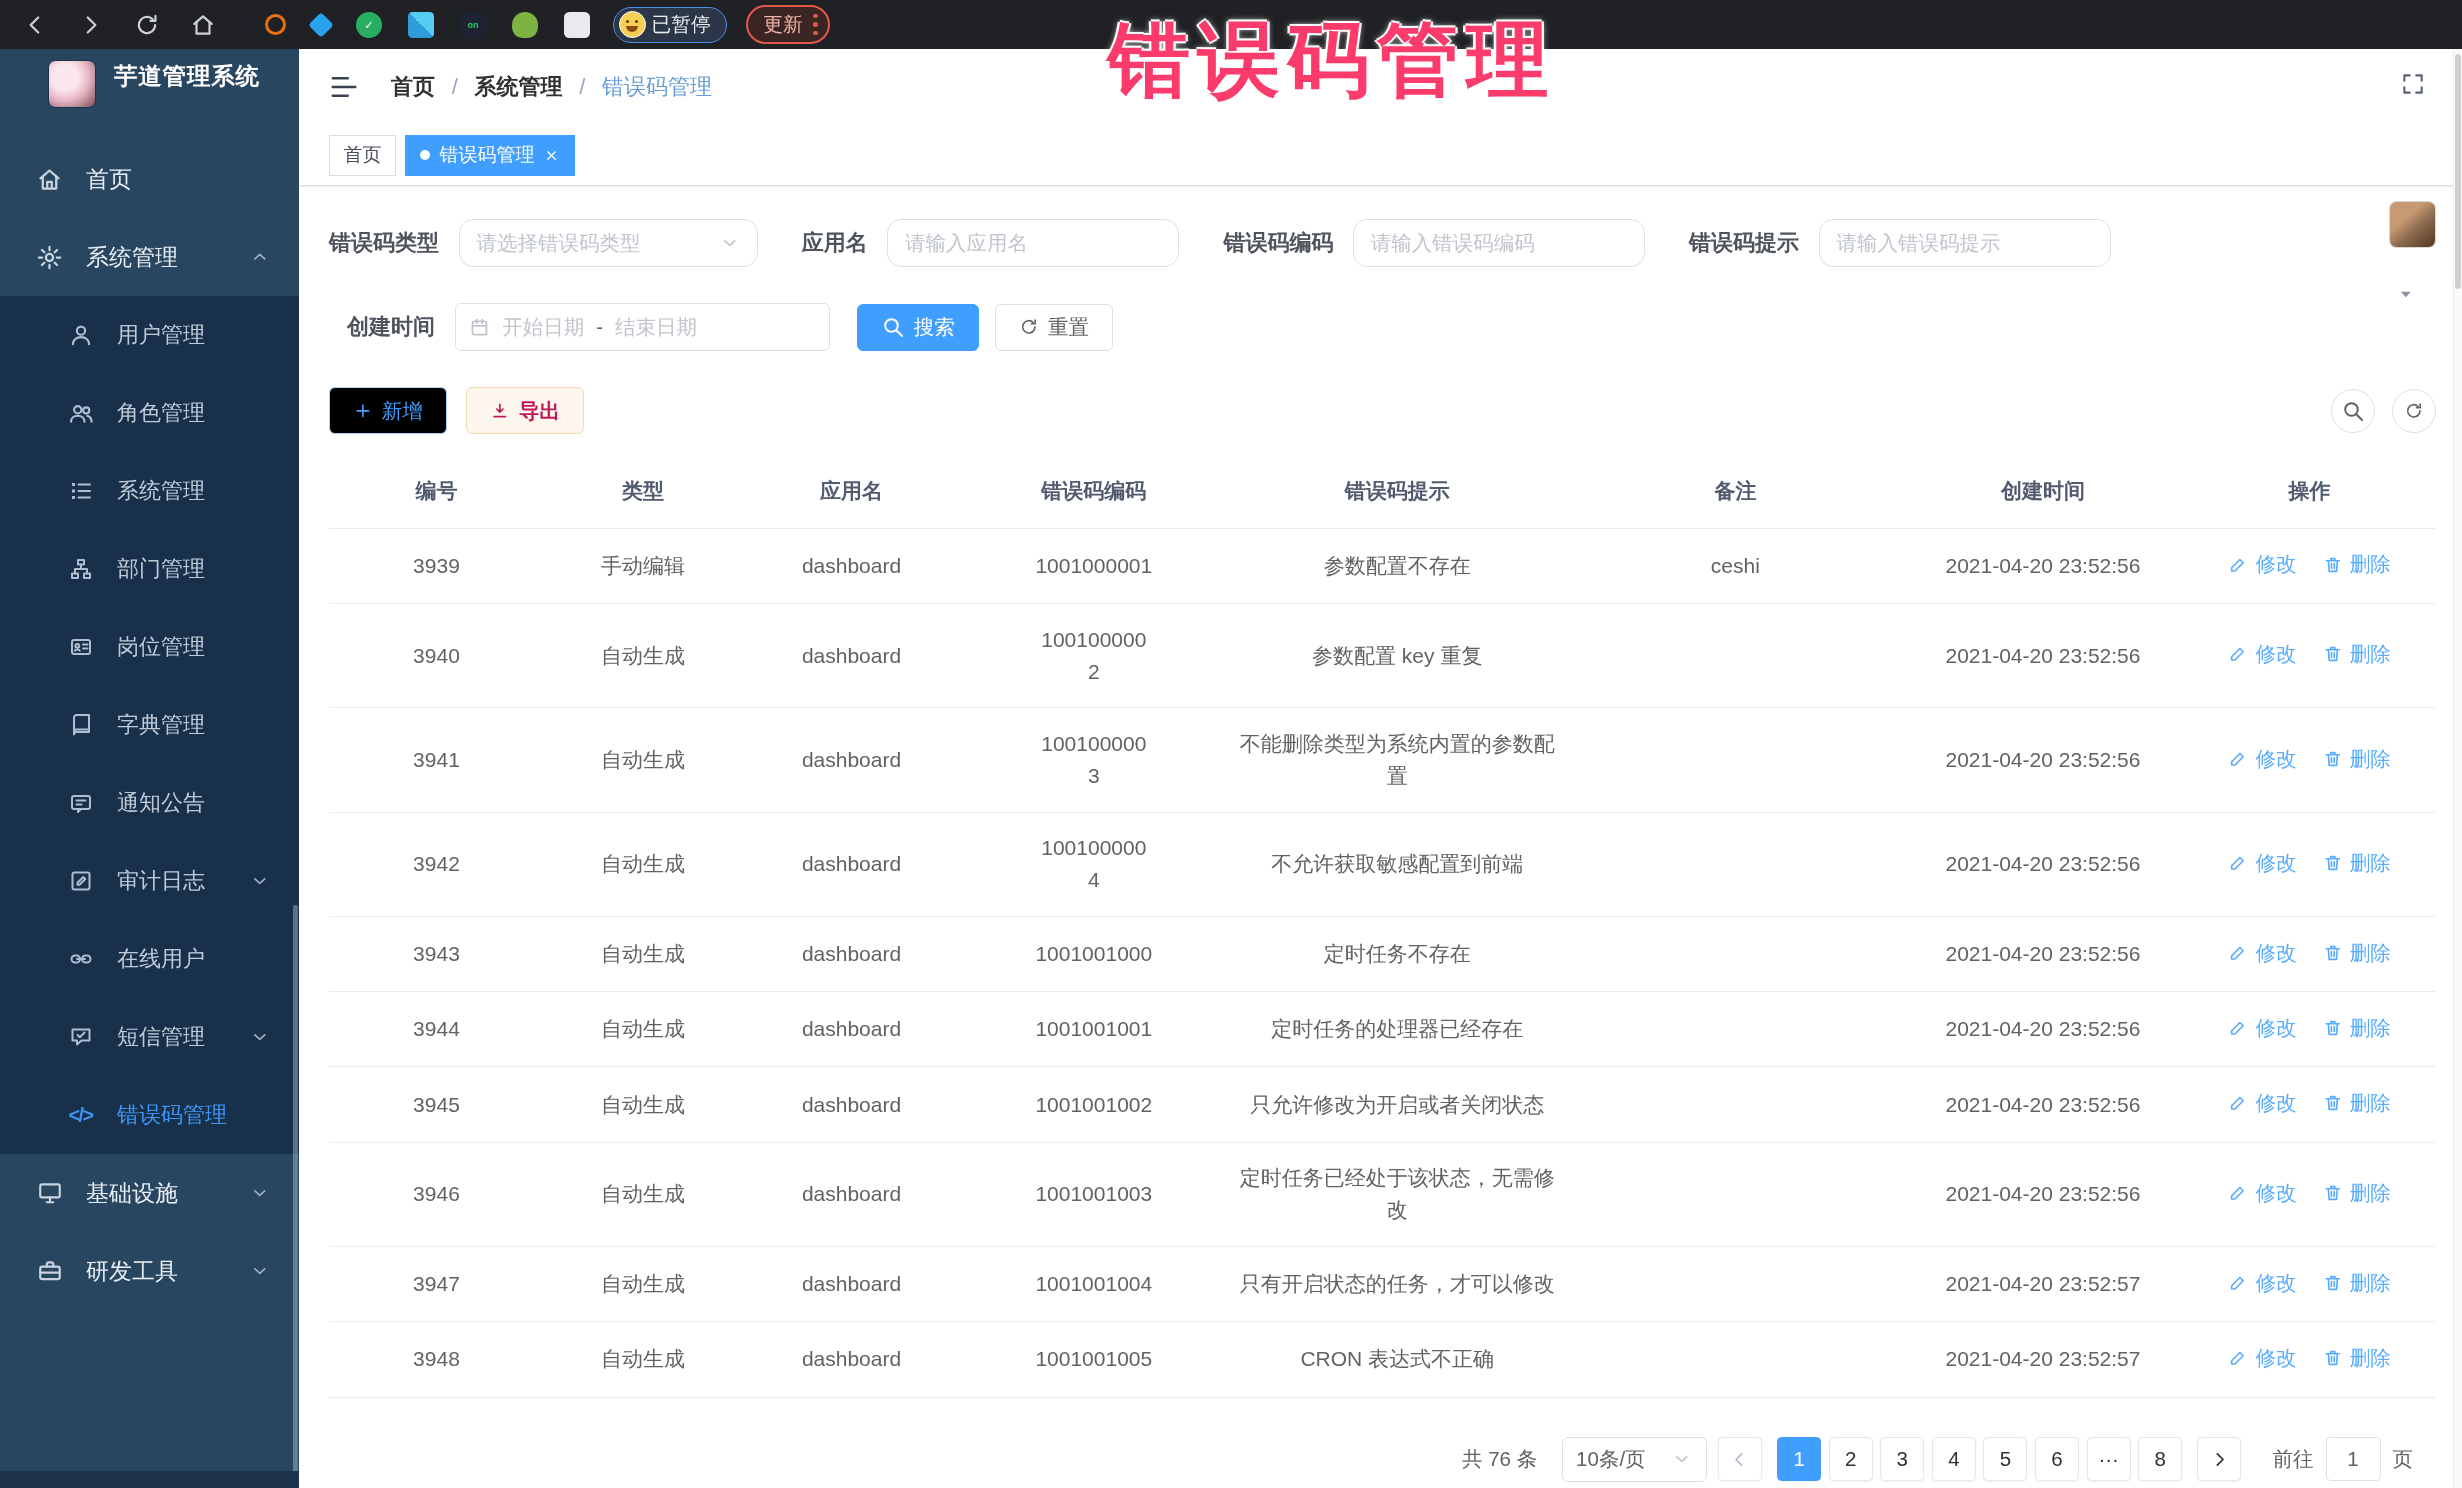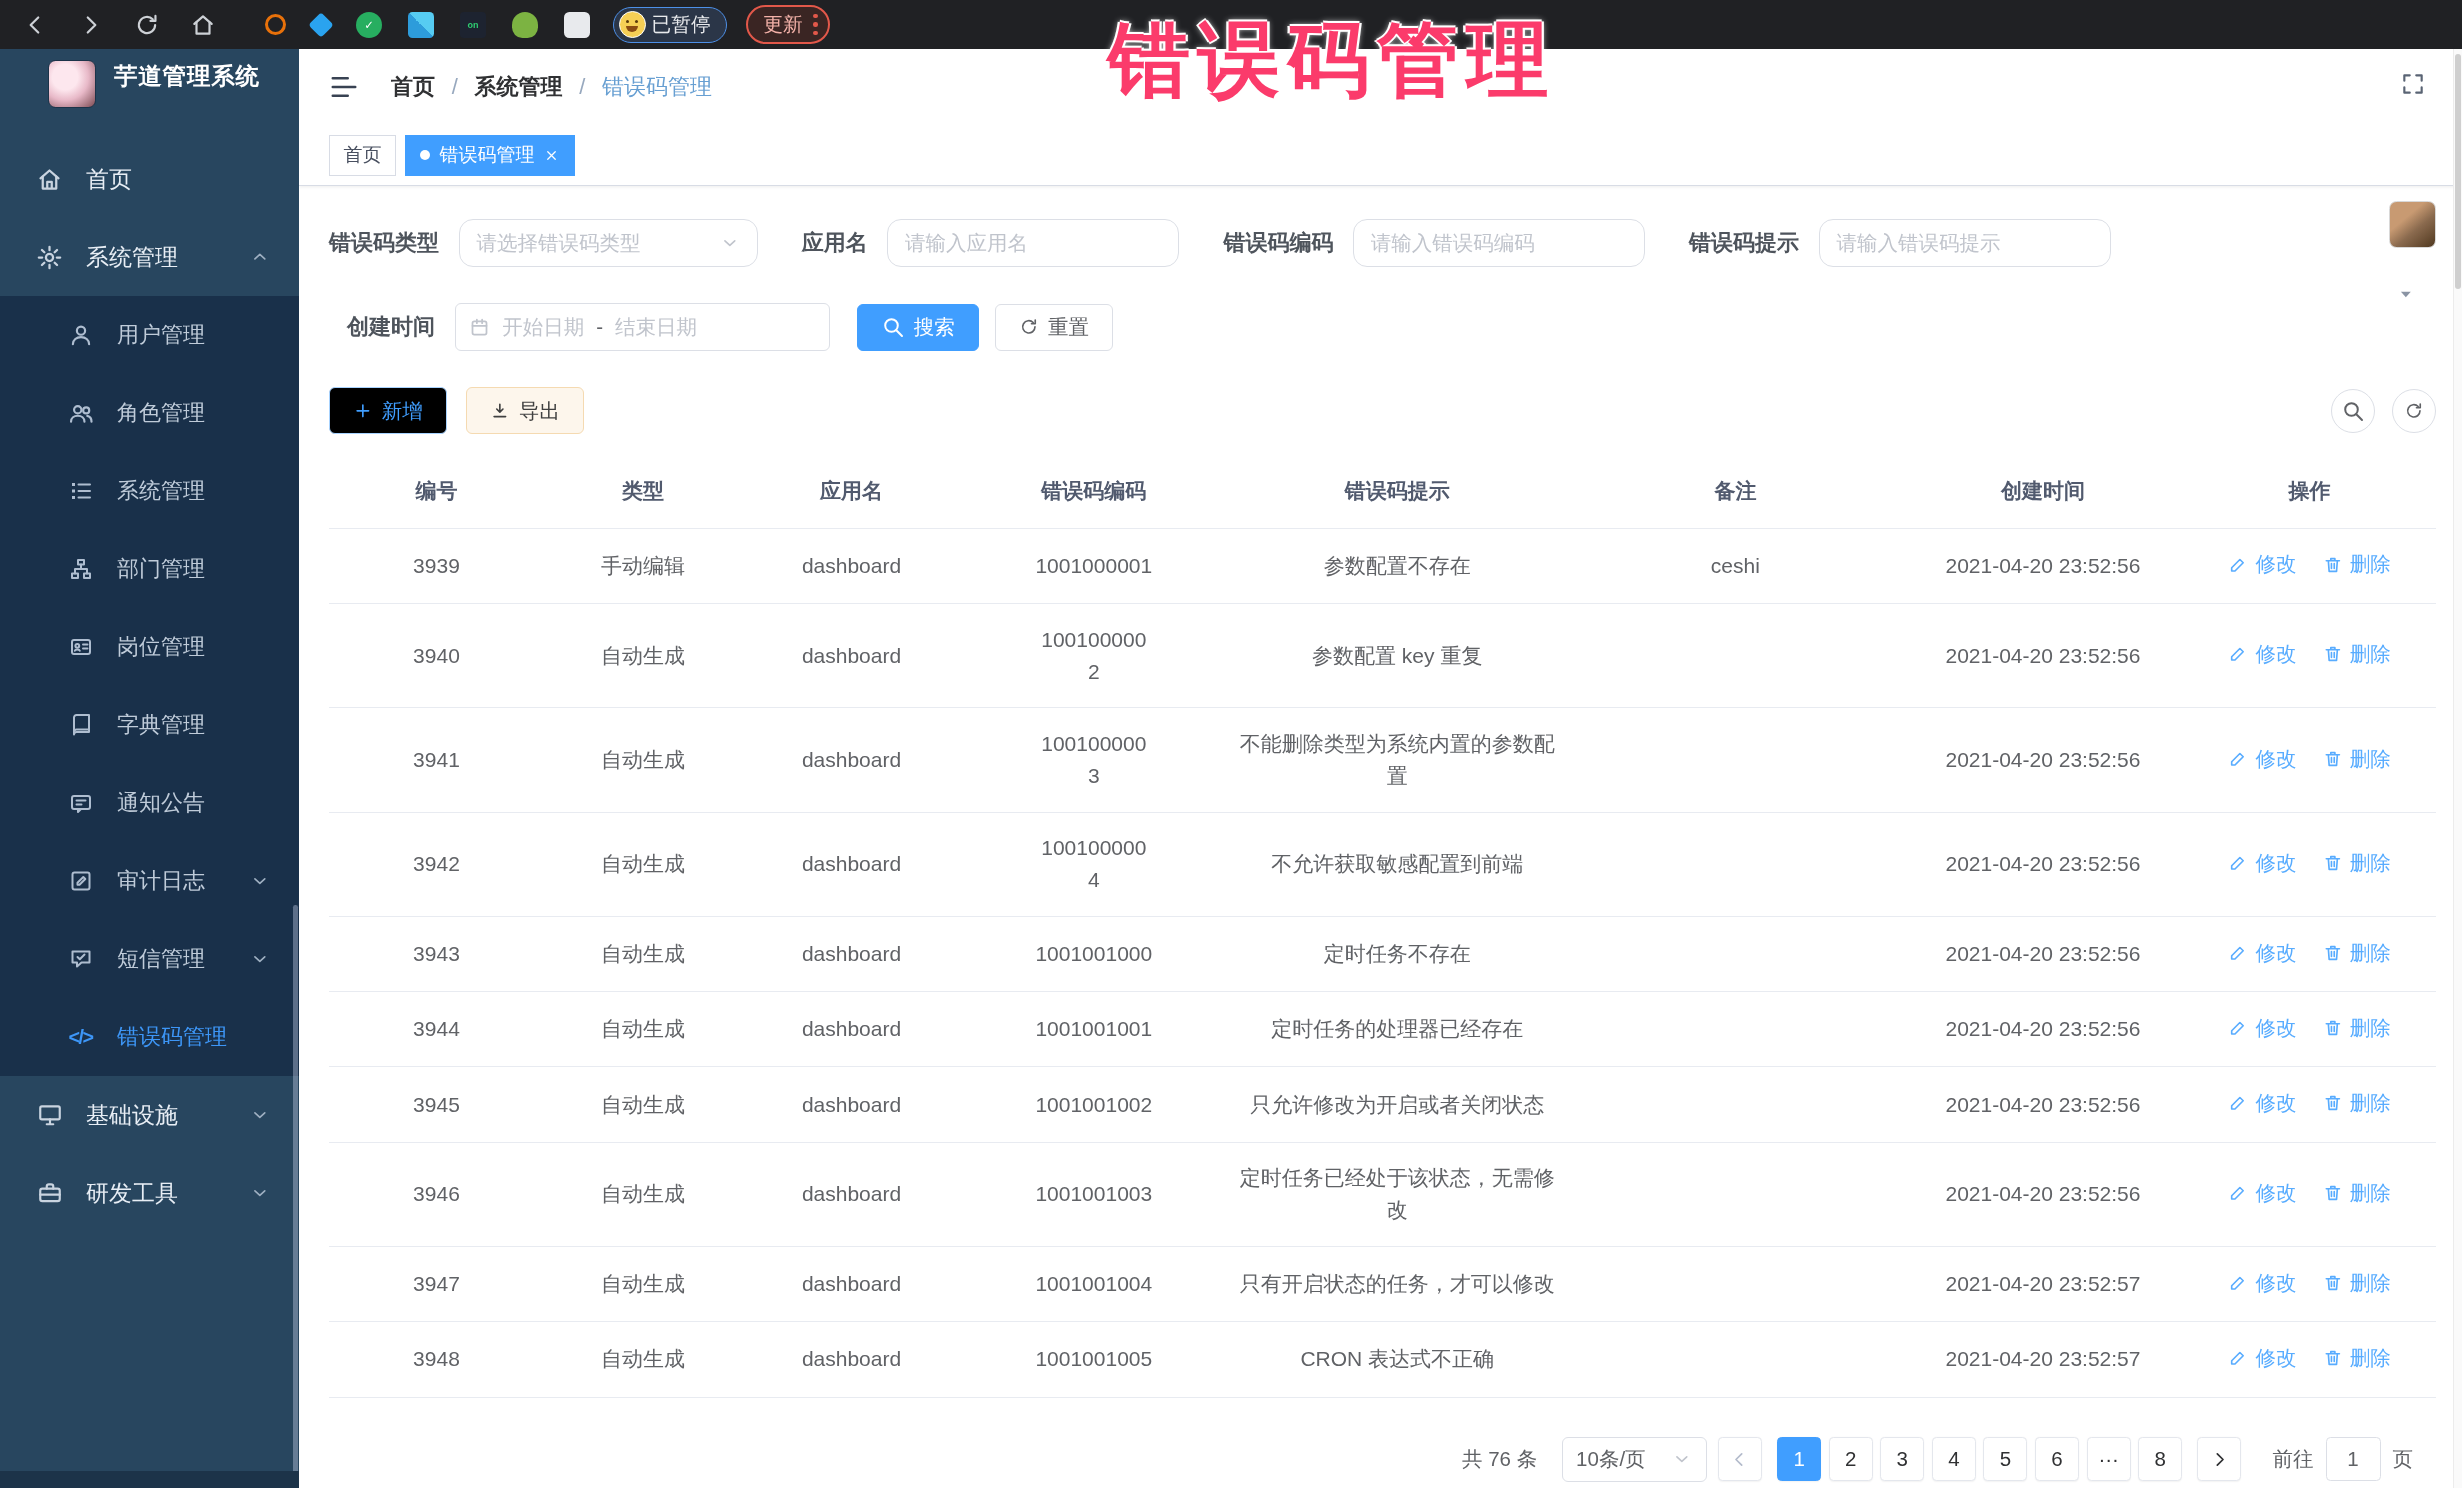--- a/index.html
+++ b/index.html
@@ -97,21 +97,21 @@
   .f-input input::placeholder, .ph { color:#c0c4cc; }
   .sel-caret { color:#c0c4cc; display:flex; }
   .date-range { width:375px; height:48px; border:0.8px solid #dcdfe6; border-radius:6px; display:flex;
     align-items:center; padding:0 13.6px; gap:12px; font-size:20.5px; color:#c0c4cc; background:#fff; }
   .date-range .dsep { color:#606266; }
   .btn { height:47px; border-radius:6px; display:inline-flex; align-items:center; justify-content:center;
     gap:9px; font-size:20.5px; cursor:pointer; border:0.8px solid #dcdfe6; background:#fff; color:#606266;
     padding:0 23px; font-family:inherit; }
   .btn-primary { background:#409eff; border-color:#409eff; color:#fff; }
   .btn-plain-blue { background:#000000; border-color:#a8d3ff; color:#409eff; }
-  .btn-plain-warn { background:#fdf6ec; border-color:#f5dab1; color:#404040; }
+  .btn-plain-warn { background:#fdf6ec; border-color:#f5dab1; color:#be185d;font-weight:bold; }
   .toolbar { display:flex; align-items:center; gap:19.7px; margin-bottom:26px; }
   .tool-right { margin-left:auto; display:flex; gap:16.7px; }
   .circle-btn { width:44px; height:44px; border-radius:50%; border:0.8px solid #dcdfe6; background:#fff;
     display:flex; align-items:center; justify-content:center; color:#606266; cursor:pointer; }
 
   table.grid { width:100%; border-collapse:collapse; table-layout:fixed; }
   table.grid th { font-size:21px; font-weight:700; color:#515a6e; padding:16.7px 7.6px 23px; text-align:center; }
   table.grid td { font-size:21px; color:#606266; text-align:center; padding:19.7px 7.6px; line-height:32px;
     border-top:1.5px solid #e8ebf1; word-break:break-word; }
   table.grid tr:last-child td { border-bottom:1.5px solid #e8ebf1; }
@@ -301,20 +301,30 @@
                 <rect x="3.5" y="3.5" width="17" height="17" rx="2"></rect>
                 <path d="M14.3 8l2 2-5.8 5.8H8.5v-2z"></path>
               </svg>
             </span>
             <span>审计日志</span>
             <span class="arrow">
               <svg width="19.7" height="19.7" viewBox="0 0 24 24" fill="none" stroke="currentColor" stroke-width="2" stroke-linecap="round" stroke-linejoin="round">
                 <path d="M6 9.5l6 5.5 6-5.5"></path>
               </svg>
             </span>
+          </div>
+          <div class="menu-item">
+            <span class="mi">
+              <svg width="24" height="24" viewBox="0 0 24 24" fill="none" stroke="currentColor" stroke-width="2" stroke-linecap="round" stroke-linejoin="round">
+                <rect x="2.5" y="8.5" width="8.5" height="7" rx="3.5"></rect>
+                <rect x="13" y="8.5" width="8.5" height="7" rx="3.5"></rect>
+                <path d="M8 12h8"></path>
+              </svg>
+            </span>
+            <span>在线用户</span>
           </div>
           <div class="menu-item">
             <span class="mi">
               <svg width="24" height="24" viewBox="0 0 24 24" fill="none" stroke="currentColor" stroke-width="2" stroke-linecap="round" stroke-linejoin="round">
                 <path d="M3.5 4.5h17v11h-8l-4.5 4v-4h-4.5z"></path>
                 <path d="M8.5 10l2.3 2.3L15.5 7.5"></path>
               </svg>
             </span>
             <span>短信管理</span>
             <span class="arrow">

